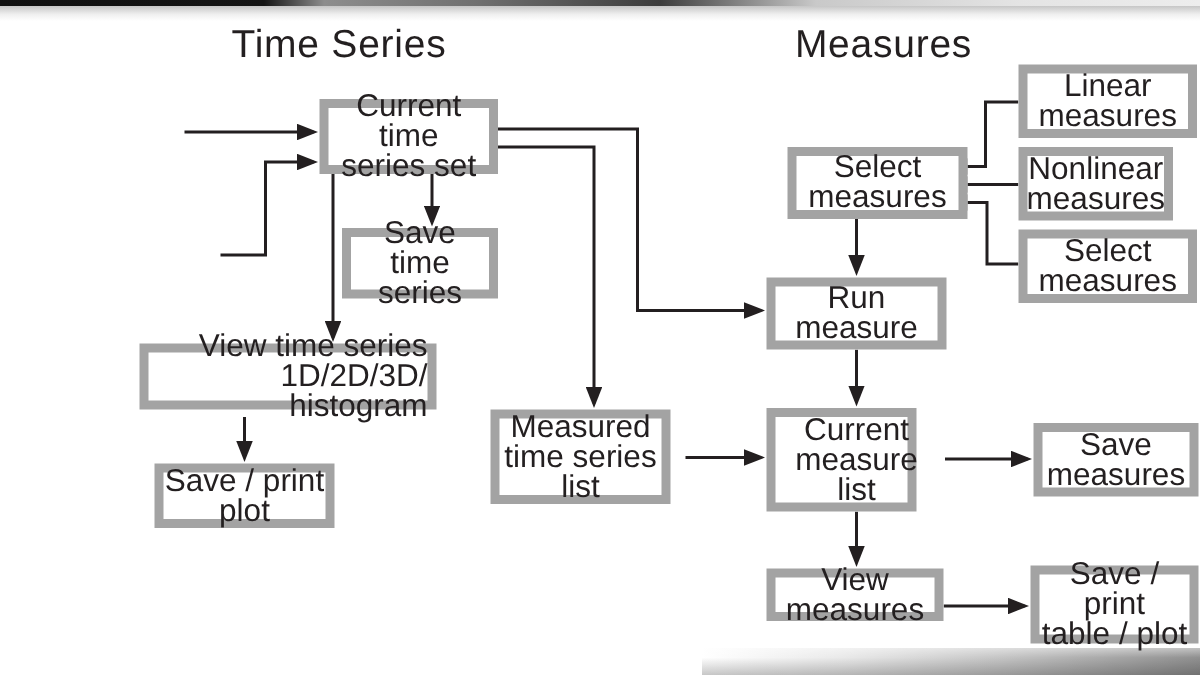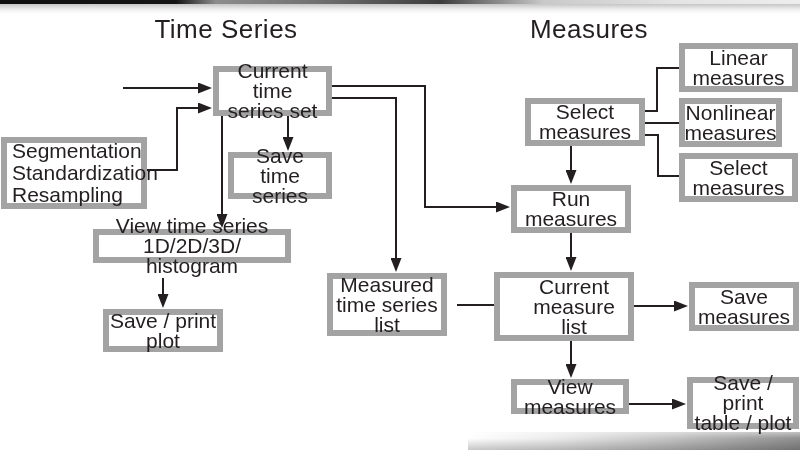--- a/index.html
+++ b/index.html
@@ -74,56 +74,53 @@
     <polyline class="wire" marker-end="url(#ah)" points="679,176 658,176 658,135 634,135"></polyline>
     <polyline class="wire" marker-end="url(#ah)" points="571,146 571,181"></polyline>
     <polyline class="wire" marker-end="url(#ah)" points="571,233 571,268"></polyline>
     <polyline class="wire" marker-end="url(#ah)" points="457,305 507,305"></polyline>
     <polyline class="wire" marker-end="url(#ah)" points="630,306 685,306"></polyline>
     <polyline class="wire" marker-end="url(#ah)" points="571,341 571,375"></polyline>
     <polyline class="wire" marker-end="url(#ah)" points="629,404 683,404"></polyline>
   </svg>
 
 
-  <div class="node left-align" style="left:1px;top:137px;width:146px;height:72px;">Segmentation
-Standardization
-Resampling</div>
 
   <div class="node" style="left:213px;top:66px;width:119px;height:50px;">Current time
 series set</div>
 
   <div class="node" style="left:228px;top:152px;width:104px;height:47px;">Save
 time series</div>
 
-  <div class="node" style="left:93px;top:229px;width:198px;height:34px;">View time series
+  <div class="node" style="left:93px;top:229px;width:198px;height:44px;text-align:right;">View time series
 1D/2D/3D/ histogram</div>
 
   <div class="node" style="left:103px;top:309px;width:120px;height:43px;">Save / print
 plot</div>
 
   <div class="node" style="left:327px;top:273px;width:120px;height:63px;">Measured
 time series
 list</div>
 
   <div class="node" style="left:525px;top:98px;width:120px;height:48px;">Select
 measures</div>
 
   <div class="node" style="left:511px;top:185px;width:120px;height:48px;">Run
-measures</div>
+measure</div>
 
   <div class="node" style="left:679px;top:43px;width:119px;height:49px;">Linear
 measures</div>
 
   <div class="node" style="left:679px;top:98px;width:103px;height:49px;">Nonlinear
 measures</div>
 
   <div class="node" style="left:679px;top:153px;width:119px;height:49px;">Select
 measures</div>
 
-  <div class="node" style="left:494px;top:272px;width:140px;height:69px;padding-left:20px;">Current
+  <div class="node" style="left:511px;top:272px;width:100px;height:69px;padding-left:20px;">Current
 measure
 list</div>
 
   <div class="node" style="left:689px;top:282px;width:110px;height:49px;">Save
 measures</div>
 
   <div class="node" style="left:511px;top:379px;width:118px;height:35px;">View
 measures</div>
 
   <div class="node" style="left:687px;top:377px;width:112px;height:52px;">Save / print

